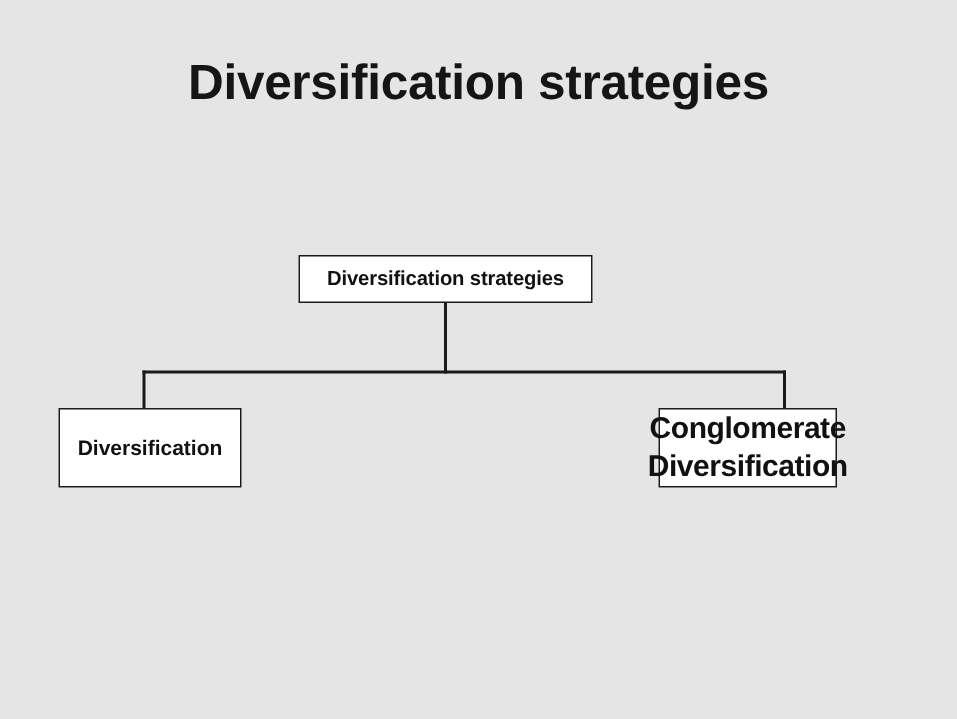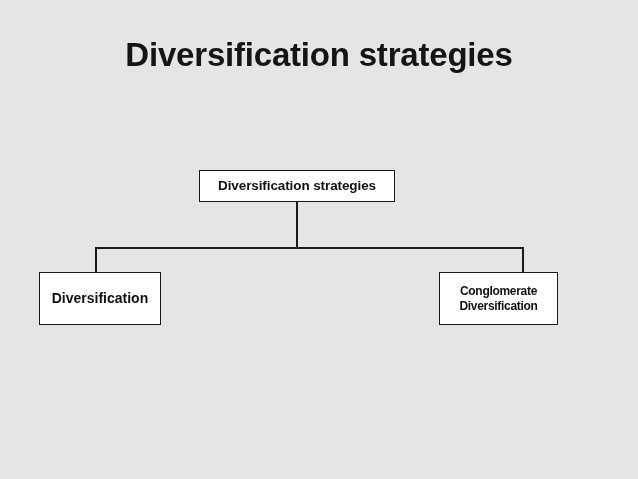--- a/index.html
+++ b/index.html
@@ -71,21 +71,21 @@
     width: 122px;
     height: 53px;
     font-size: 14px;
   }
 
   #node-conglomerate {
     left: 439px;
     top: 272px;
     width: 119px;
     height: 53px;
-    font-size: 12px;
+    font-size: 20px;
     letter-spacing: -0.3px;
   }
 
   .node-line {
     display: block;
     white-space: nowrap;
   }
 
   
   .conn {

